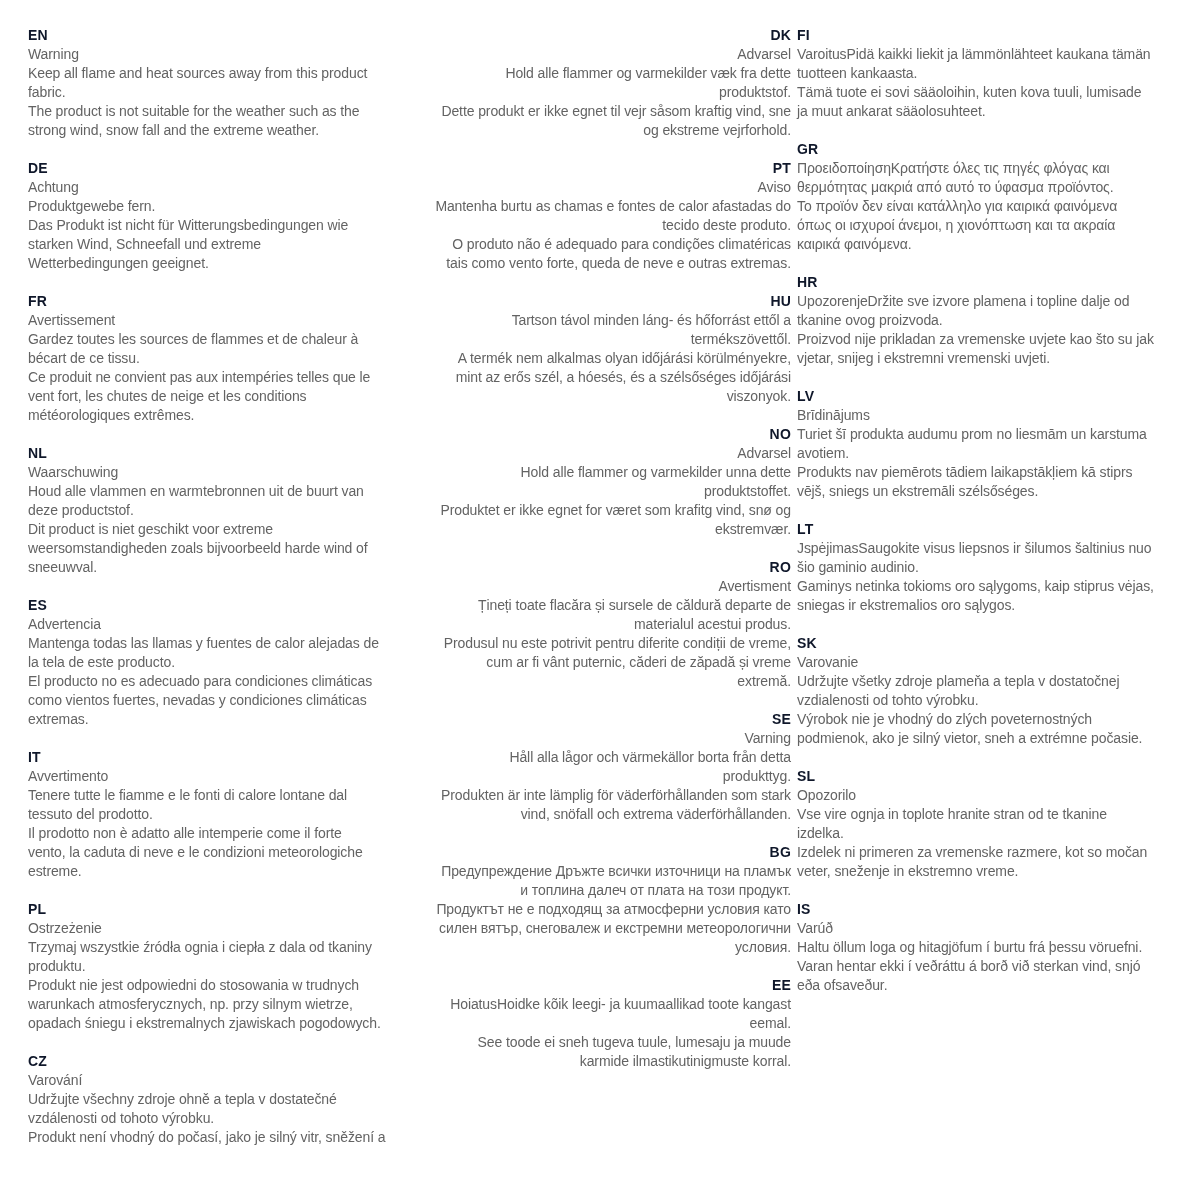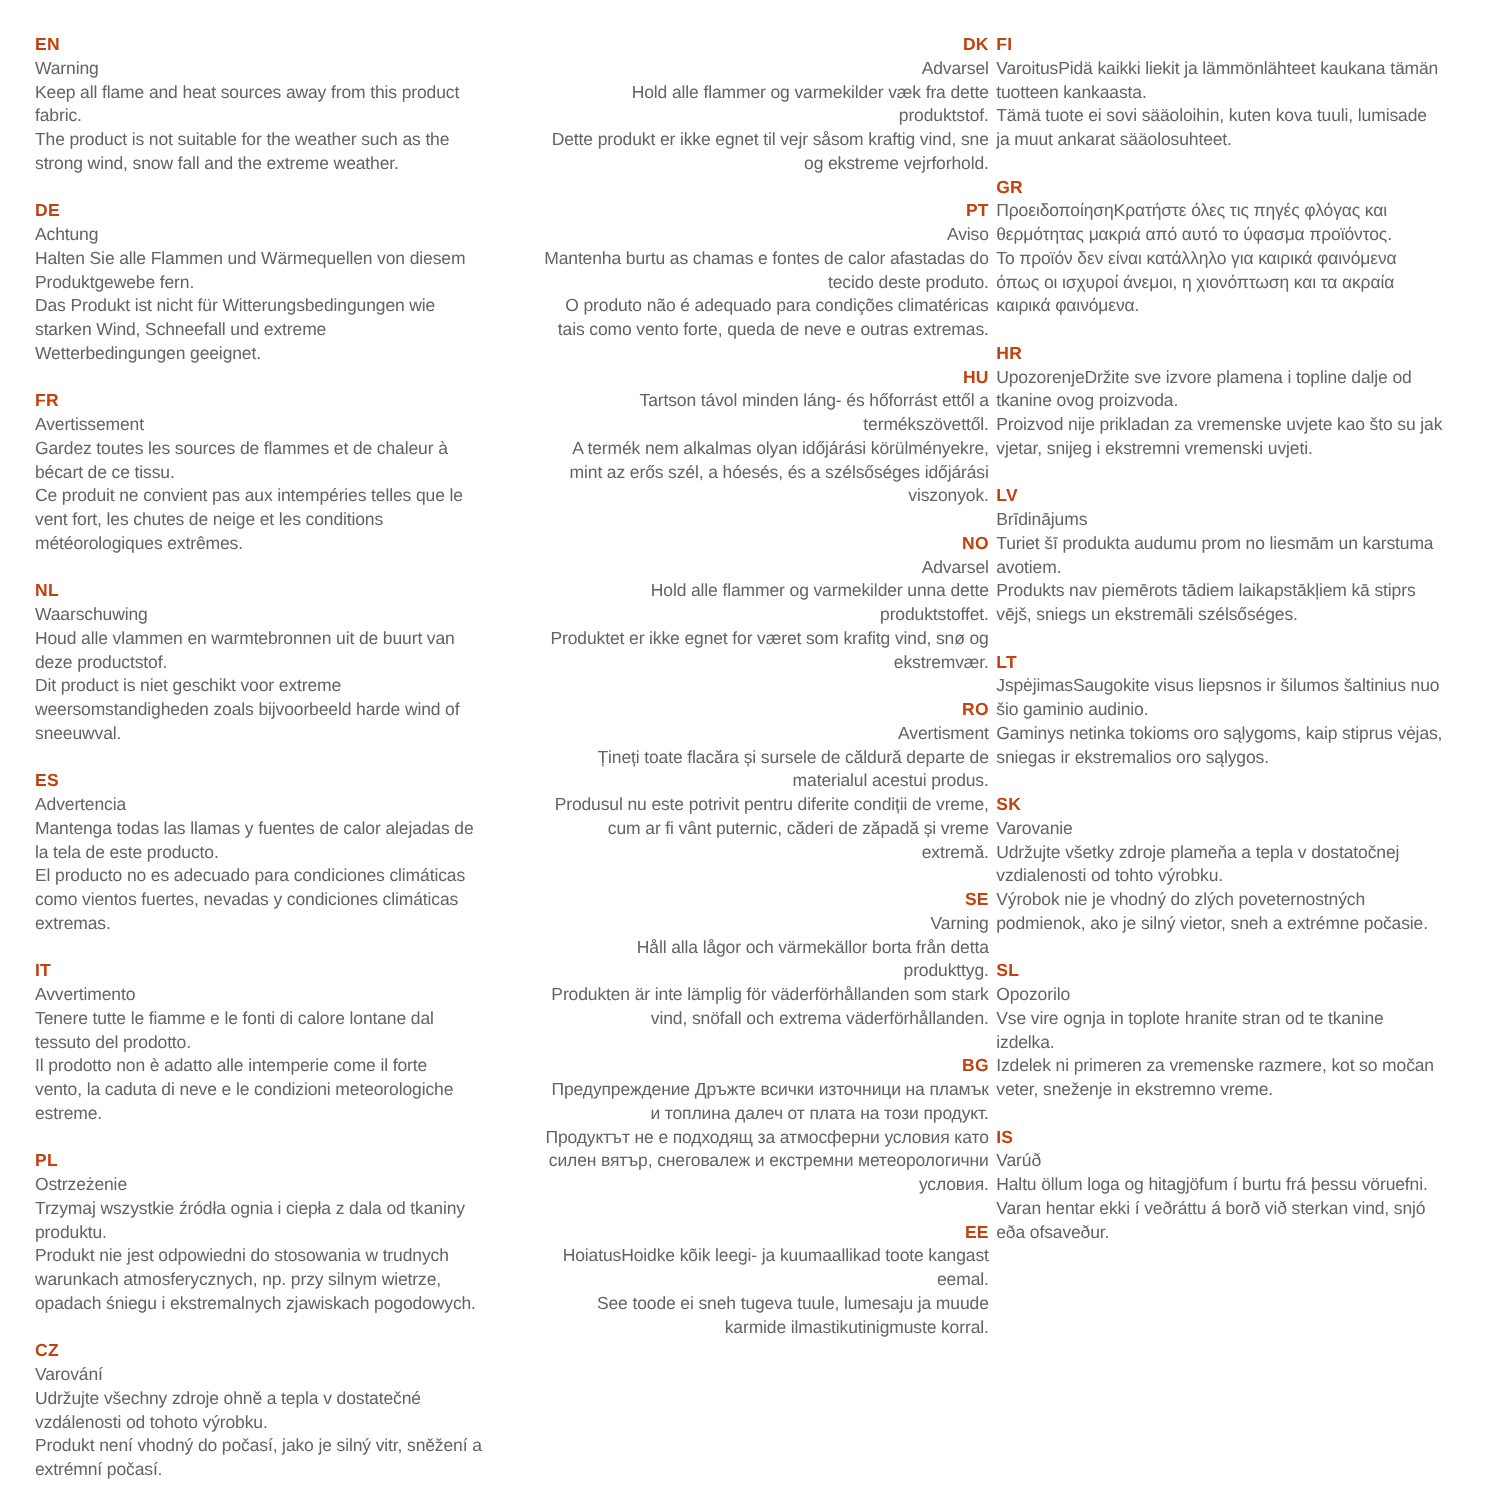--- a/index.html
+++ b/index.html
@@ -26,21 +26,21 @@
   .col-1 { left: 28px; }
   .col-2 { left: 413px; text-align: right; }
   .col-3 { left: 797px; }
   .section {
     margin-bottom: 19px;
   }
   .code {
     font-size: 14px;
     line-height: 19px;
     font-weight: bold;
-    color: #c2410c;
+    color: #0f172a;
     letter-spacing: 0.2px;
   }
   .line {
     font-size: 14px;
     line-height: 19px;
     color: #636363;
     white-space: nowrap;
     letter-spacing: -0.1px;
   }
 </style>
@@ -53,21 +53,20 @@
         <div class="code">EN</div>
         <div class="line">Warning</div>
         <div class="line">Keep all flame and heat sources away from this product</div>
         <div class="line">fabric.</div>
         <div class="line">The product is not suitable for the weather such as the</div>
         <div class="line">strong wind, snow fall and the extreme weather.</div>
       </div>
       <div class="section">
         <div class="code">DE</div>
         <div class="line">Achtung</div>
-        <div class="line">Halten Sie alle Flammen und Wärmequellen von diesem</div>
         <div class="line">Produktgewebe fern.</div>
         <div class="line">Das Produkt ist nicht für Witterungsbedingungen wie</div>
         <div class="line">starken Wind, Schneefall und extreme</div>
         <div class="line">Wetterbedingungen geeignet.</div>
       </div>
       <div class="section">
         <div class="code">FR</div>
         <div class="line">Avertissement</div>
         <div class="line">Gardez toutes les sources de flammes et de chaleur à</div>
         <div class="line">bécart de ce tissu.</div>
@@ -110,21 +109,20 @@
         <div class="line">Produkt nie jest odpowiedni do stosowania w trudnych</div>
         <div class="line">warunkach atmosferycznych, np. przy silnym wietrze,</div>
         <div class="line">opadach śniegu i ekstremalnych zjawiskach pogodowych.</div>
       </div>
       <div class="section">
         <div class="code">CZ</div>
         <div class="line">Varování</div>
         <div class="line">Udržujte všechny zdroje ohně a tepla v dostatečné</div>
         <div class="line">vzdálenosti od tohoto výrobku.</div>
         <div class="line">Produkt není vhodný do počasí, jako je silný vitr, sněžení a</div>
-        <div class="line">extrémní počasí.</div>
       </div>
     </div>
   <div class="col col-2">
       <div class="section">
         <div class="code">DK</div>
         <div class="line">Advarsel</div>
         <div class="line">Hold alle flammer og varmekilder væk fra dette</div>
         <div class="line">produktstof.</div>
         <div class="line">Dette produkt er ikke egnet til vejr såsom kraftig vind, sne</div>
         <div class="line">og ekstreme vejrforhold.</div>

